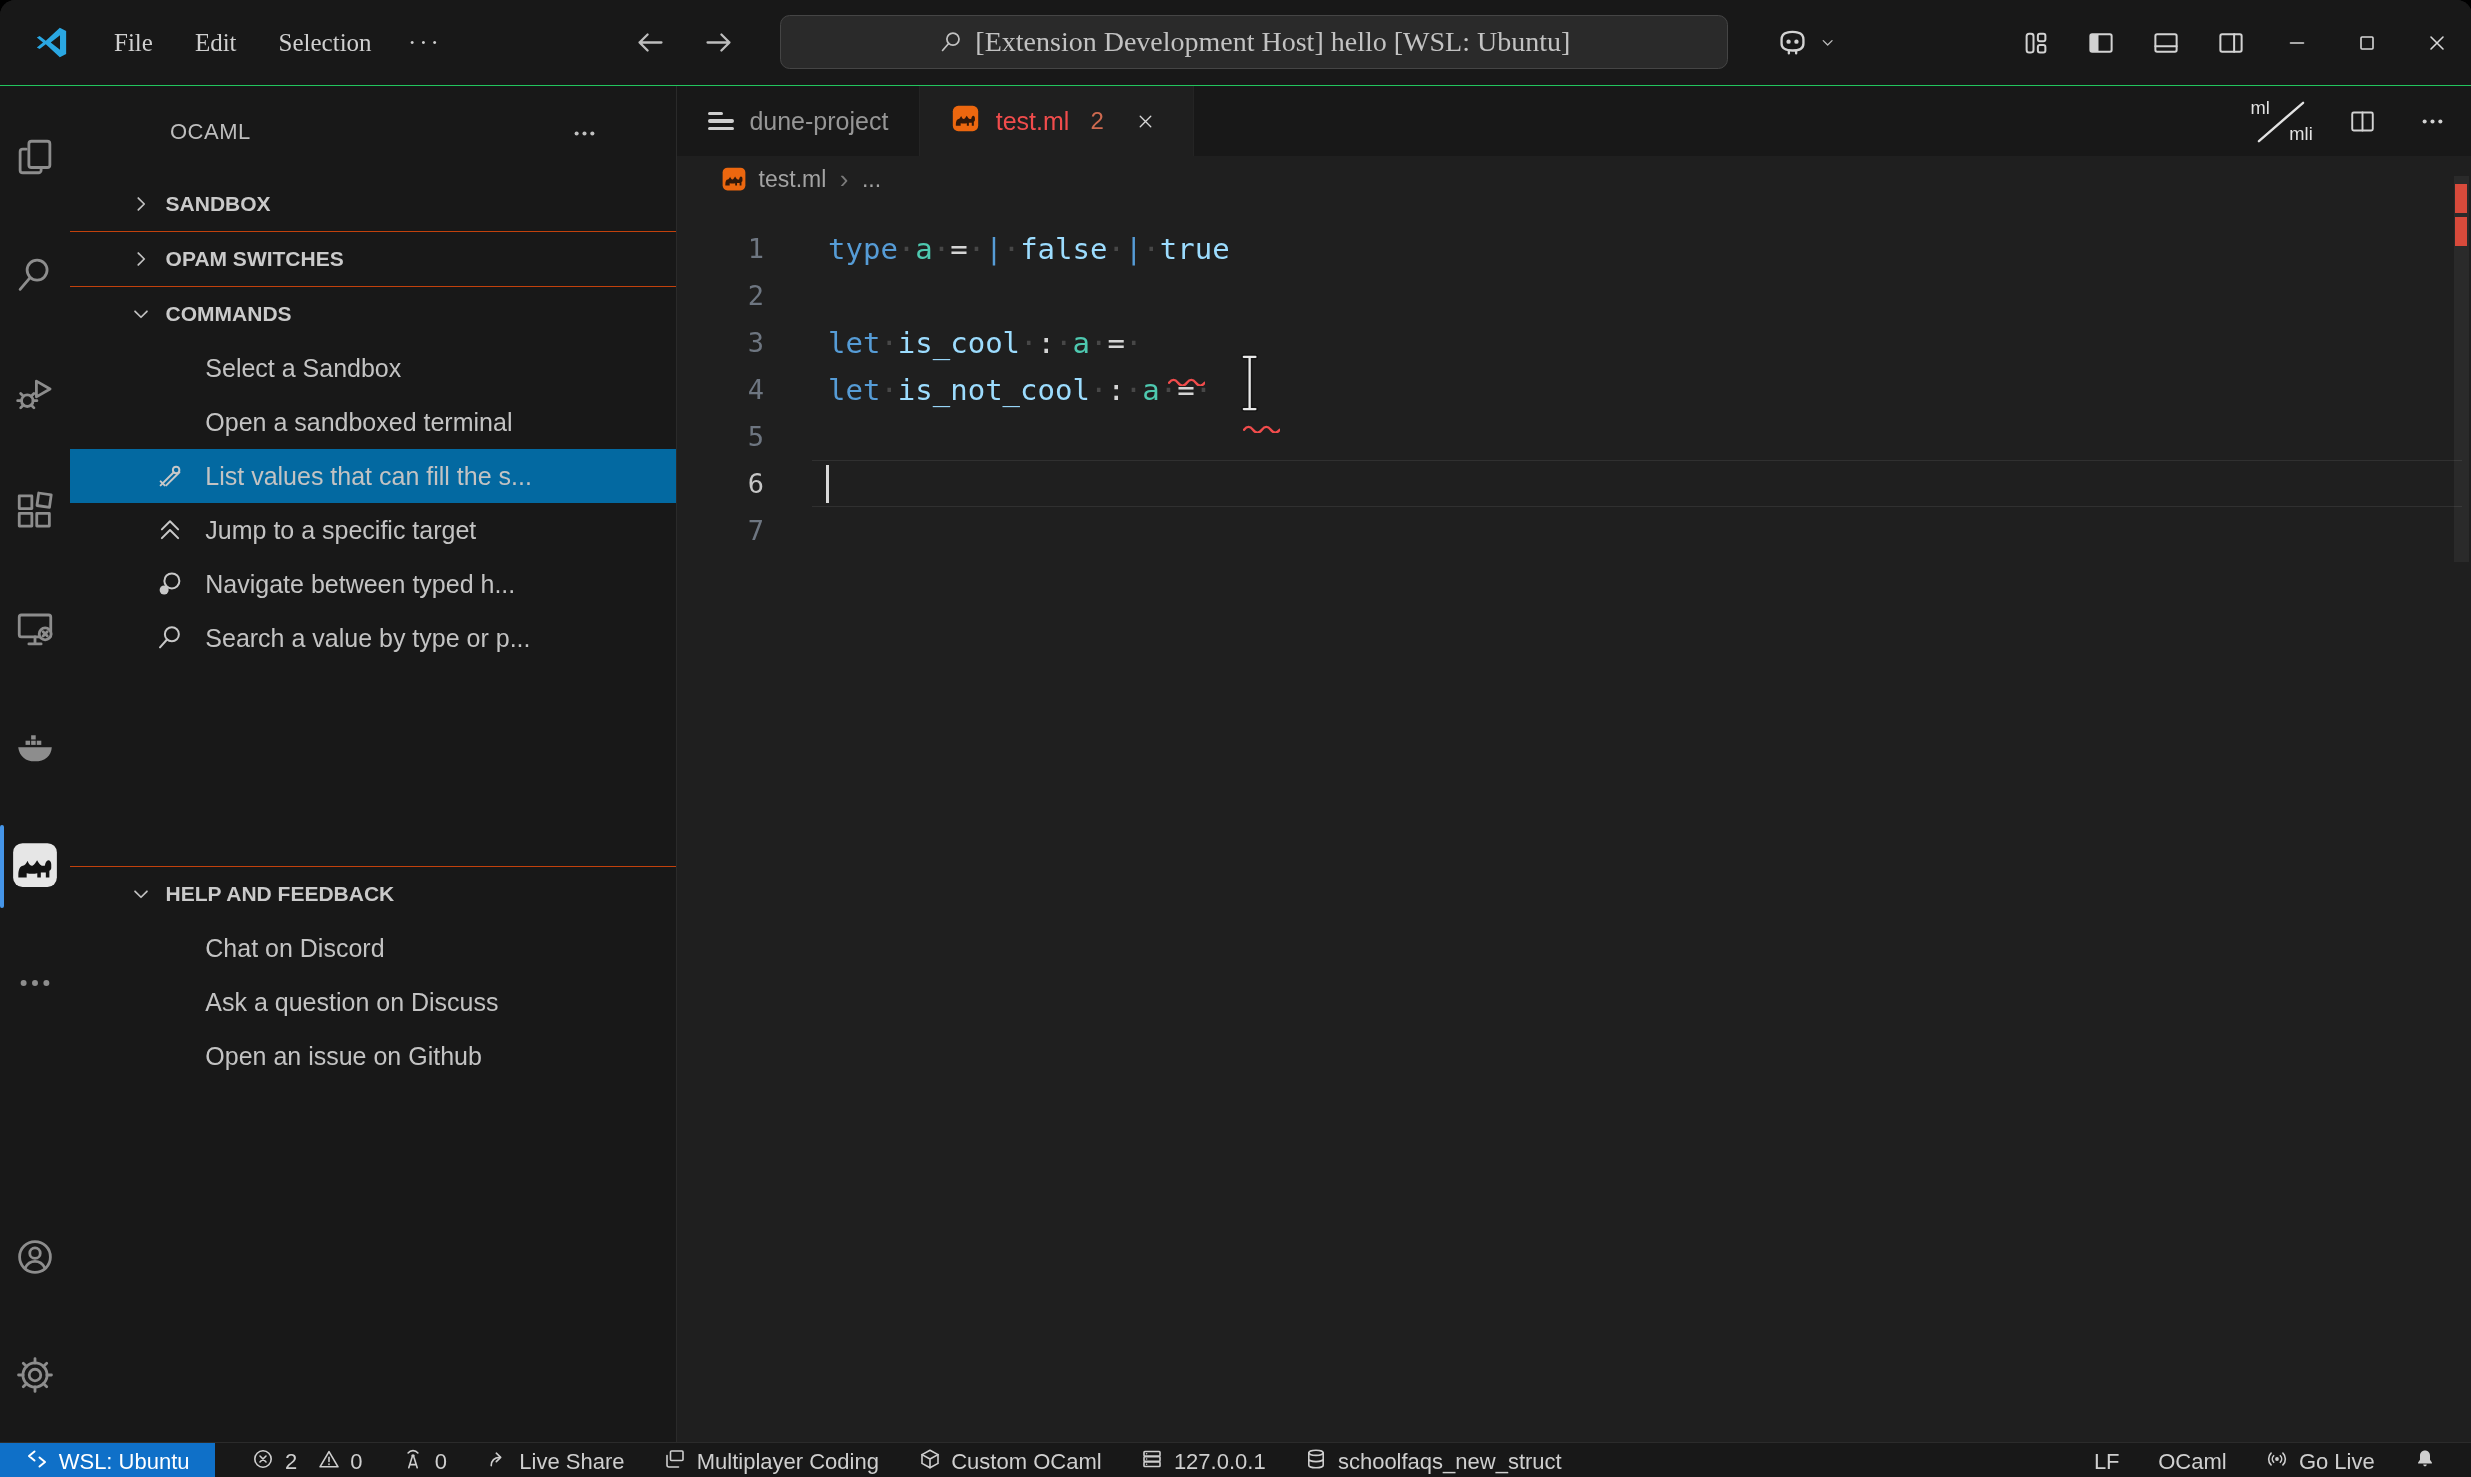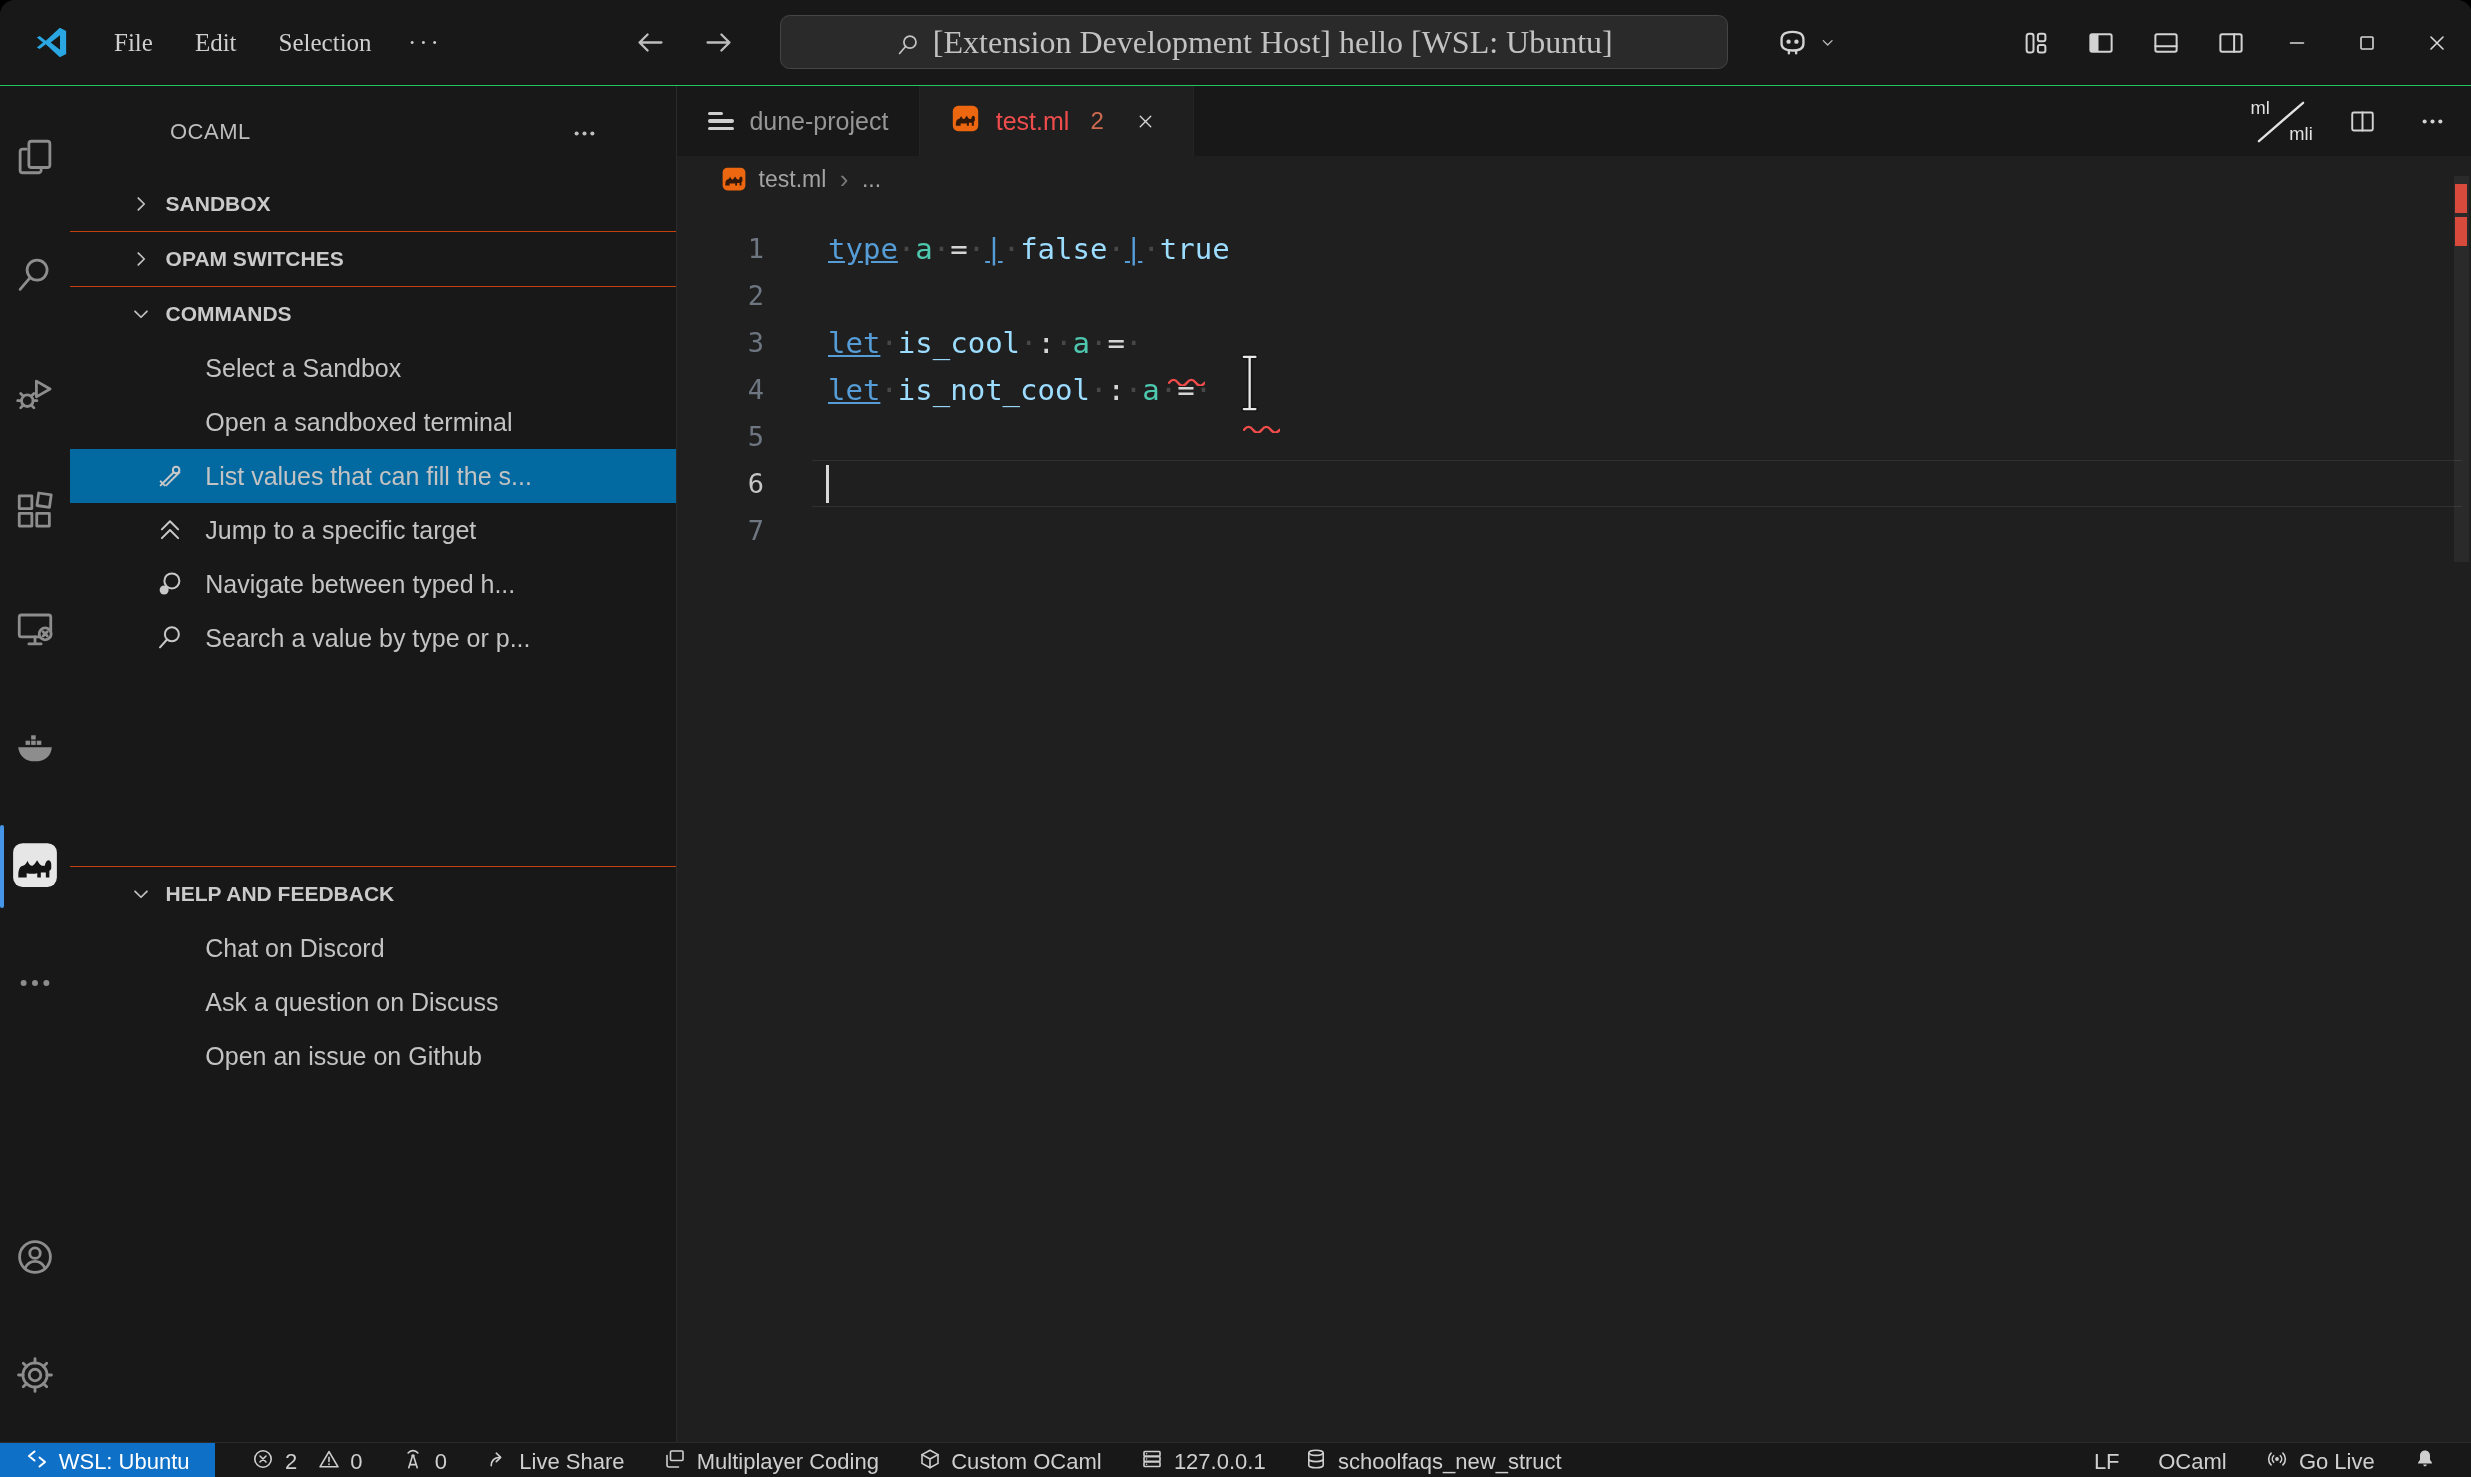--- a/index.html
+++ b/index.html
@@ -9,21 +9,21 @@
   
   .titlebar{position:relative;height:85px;background:#181818;border-bottom:1px solid #22c55e;color:#cccccc;font-family:Liberation Serif, serif;}
   .tb-logo{position:absolute;left:33px;top:24px;width:37px;height:37px;display:block;}
   .tb-logo svg{width:37px;height:37px;}
   .menus{position:absolute;left:93px;top:0;height:100%;display:flex;align-items:center;font-size:25px;color:#cfcfcf;}
   .menu-item{padding:0 21px;cursor:default;}
   .menu-item.more{letter-spacing:2.9px;padding:0 15.4px;}
   .nav-arrows{position:absolute;left:633px;top:0;height:100%;display:flex;align-items:center;gap:33px;color:#bdbdbd;}
   .nav-arrows .tb-ic{width:35px;height:35px;}
   .tb-ic svg{width:100%;height:100%;}
-  .searchbox{position:absolute;left:780px;top:15.4px;width:946px;height:52px;background:#2a2a2a;border:1px solid #454545;border-radius:9.7px;display:flex;align-items:center;justify-content:center;gap:11.6px;color:#c2c2c2;font-size:32px;}
+  .searchbox{position:absolute;left:780px;top:15.4px;width:946px;height:52px;background:#2a2a2a;border:1px solid #454545;border-radius:9.7px;display:flex;align-items:center;justify-content:center;gap:11.6px;color:#c2c2c2;font-size:28px;}
   .searchbox .s-ic{width:26px;height:26px;color:#c2c2c2;}
   .copilot{position:absolute;left:1775px;top:0;height:100%;display:flex;align-items:center;gap:7.7px;color:#d2d2d2;}
   .copilot .cp-main{width:35px;height:35px;}
   .copilot .cp-chev{width:19.3px;height:19.3px;color:#bdbdbd;}
   .layout-btns{position:absolute;left:2014px;top:0;height:100%;display:flex;align-items:center;gap:21px;color:#d2d2d2;}
   .layout-btns .tb-btn{width:44px;height:44px;display:flex;align-items:center;justify-content:center;}
   .layout-btns .tb-btn svg{width:30px;height:30px;}
   .win-ctrls{position:absolute;right:0;top:0;height:100%;display:flex;}
   .win-ctrls .wbtn{width:70px;height:100%;display:flex;align-items:center;justify-content:center;color:#d8d8d8;}
   .win-ctrls .wbtn svg{width:24px;height:24px;}
@@ -79,21 +79,21 @@
   .breadcrumb{height:46px;display:flex;align-items:center;padding-left:44px;gap:11.6px;font-size:23px;color:#a3a3a3;background:#1f1f1f;}
   .breadcrumb .bc-ic{width:26px;height:26px;display:flex;}
   .breadcrumb .bc-ic svg{width:26px;height:26px;}
   .bc-sep{color:#7a7a7a;font-size:26px;padding:0 1.9px;}
 
   .code{position:relative;padding-top:23px;font-family:"DejaVu Sans Mono","Liberation Mono",monospace;font-size:29px;}
   .crow{height:47px;display:flex;align-items:center;position:relative;}
   .cnum{width:87px;text-align:right;color:#6e7681;font-size:27px;flex:none;font-family:"DejaVu Sans Mono","Liberation Mono",monospace;}
   .crow.active .cnum{color:#c6c6c6;}
   .ctext{margin-left:64px;white-space:pre;letter-spacing:0;}
-  .tk-kw{color:#569cd6;text-decoration:underline;}
+  .tk-kw{color:#569cd6;}
   .tk-ty{color:#4ec9b0;}
   .tk-id{color:#9cdcfe;}
   .tk-op{color:#d4d4d4;}
   .tk-ws{color:#474747;}
   .line-hl{position:absolute;left:135px;right:9.7px;top:0;bottom:0;border-top:1px solid #303030;border-bottom:1px solid #303030;pointer-events:none;}
   .cursor{position:absolute;left:149px;top:4.8px;width:2.9px;height:38px;background:#d8d8d8;}
   .squig{position:absolute;top:40px;width:37px;height:9.7px;}
   .ibeam{position:absolute;top:-11.6px;width:19.3px;height:58px;}
   .ibeam svg{width:19.3px;height:58px;}
 

